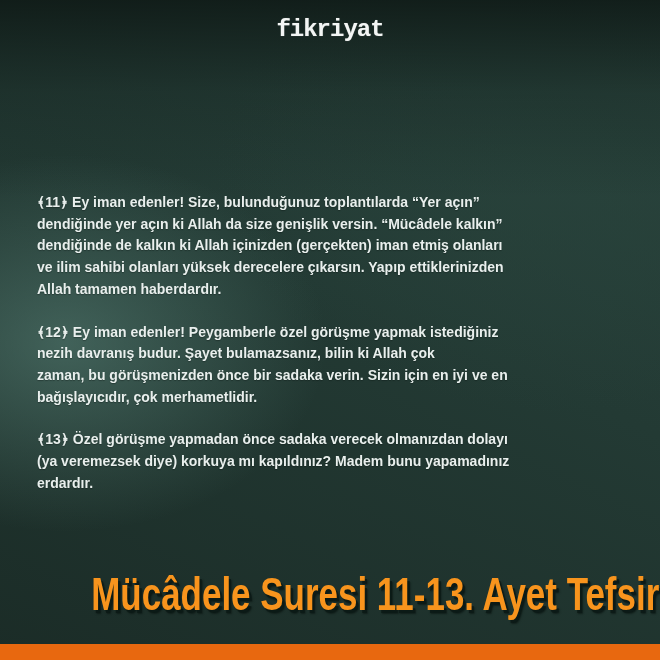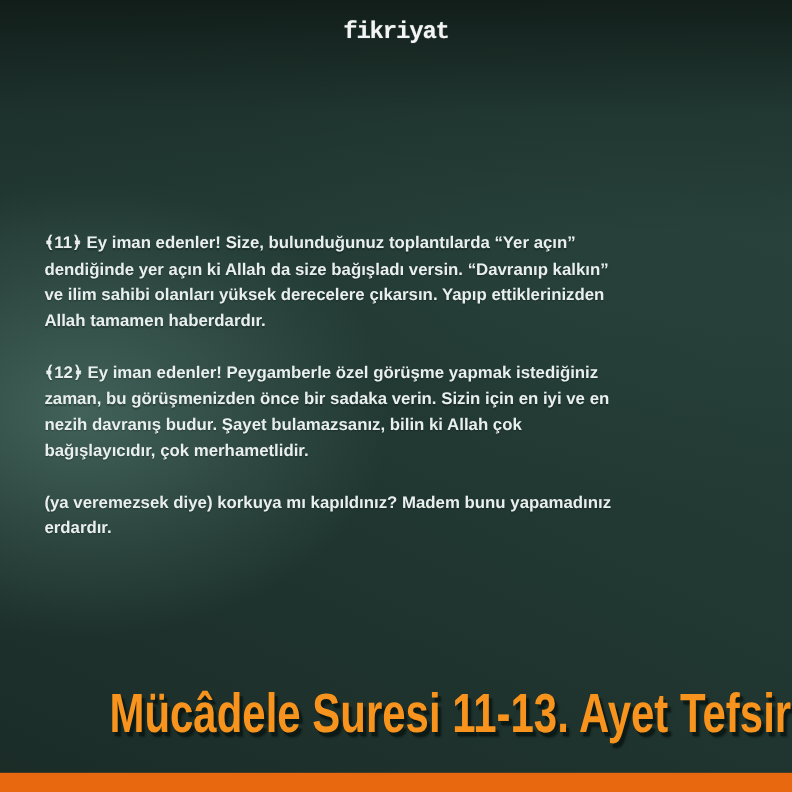--- a/index.html
+++ b/index.html
@@ -13,21 +13,21 @@
       linear-gradient(180deg, rgba(12,21,18,0.80) 0%, rgba(12,21,18,0.25) 14%, rgba(12,21,18,0) 30%),
       radial-gradient(ellipse 58% 42% at 10% 52%, rgba(98,142,131,0.50), rgba(98,142,131,0) 68%),
       radial-gradient(ellipse 70% 50% at 85% 25%, rgba(40,66,59,0.8), rgba(40,66,59,0) 75%),
       linear-gradient(205deg, #2a453e 0%, #233a34 45%, #1b2c27 100%);
   }
   .logo{
     position:absolute;top:16px;left:0;right:0;
     text-align:center;
     font-family:"Liberation Mono","DejaVu Sans Mono",monospace;
     font-weight:bold;
-    font-size:20px;
+    font-size:24px;
     letter-spacing:-1px;
     color:#f3f5f4;
     text-shadow:0 0 1px rgba(255,255,255,0.35);
   }
   .verses{
     position:absolute;left:37px;right:24px;top:192px;
     color:#e9efed;
     font-size:14px;
     line-height:21.7px;
     font-weight:700;
@@ -61,33 +61,35 @@
 <body>
 
 <div class="card">
 
   <div class="logo">fikriyat</div>
 
   <div class="verses">
 
     <div class="verse">
       <div class="line">﴾11﴿ Ey iman edenler! Size, bulunduğunuz toplantılarda “Yer açın”</div>
-      <div class="line">dendiğinde yer açın ki Allah da size bağışladı versin. “Davranıp kalkın”</div>
+      <div class="line">dendiğinde yer açın ki Allah da size genişlik versin. “Mücâdele kalkın”</div>
+      <div class="line">dendiğinde de kalkın ki Allah içinizden (gerçekten) iman etmiş olanları</div>
       <div class="line">ve ilim sahibi olanları yüksek derecelere çıkarsın. Yapıp ettiklerinizden</div>
       <div class="line">Allah tamamen haberdardır.</div>
     </div>
 
     <div class="verse">
       <div class="line">﴾12﴿ Ey iman edenler! Peygamberle özel görüşme yapmak istediğiniz</div>
+      <div class="line">nezih davranış budur. Şayet bulamazsanız, bilin ki Allah çok</div>
       <div class="line">zaman, bu görüşmenizden önce bir sadaka verin. Sizin için en iyi ve en</div>
-      <div class="line">nezih davranış budur. Şayet bulamazsanız, bilin ki Allah çok</div>
       <div class="line">bağışlayıcıdır, çok merhametlidir.</div>
     </div>
 
     <div class="verse">
+      <div class="line">﴾13﴿ Özel görüşme yapmadan önce sadaka verecek olmanızdan dolayı</div>
       <div class="line">(ya veremezsek diye) korkuya mı kapıldınız? Madem bunu yapamadınız</div>
       <div class="line">erdardır.</div>
     </div>
 
   </div>
 
   <div class="title">
     <span class="title-inner">Mücâdele Suresi 11-13. Ayet Tefsiri</span>
   </div>
 

